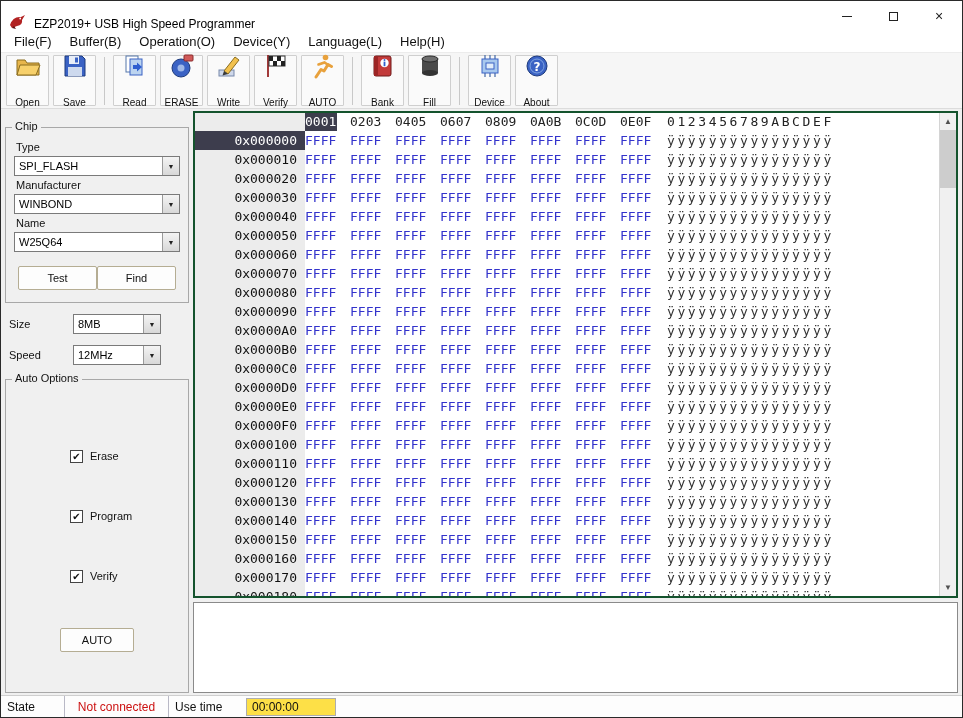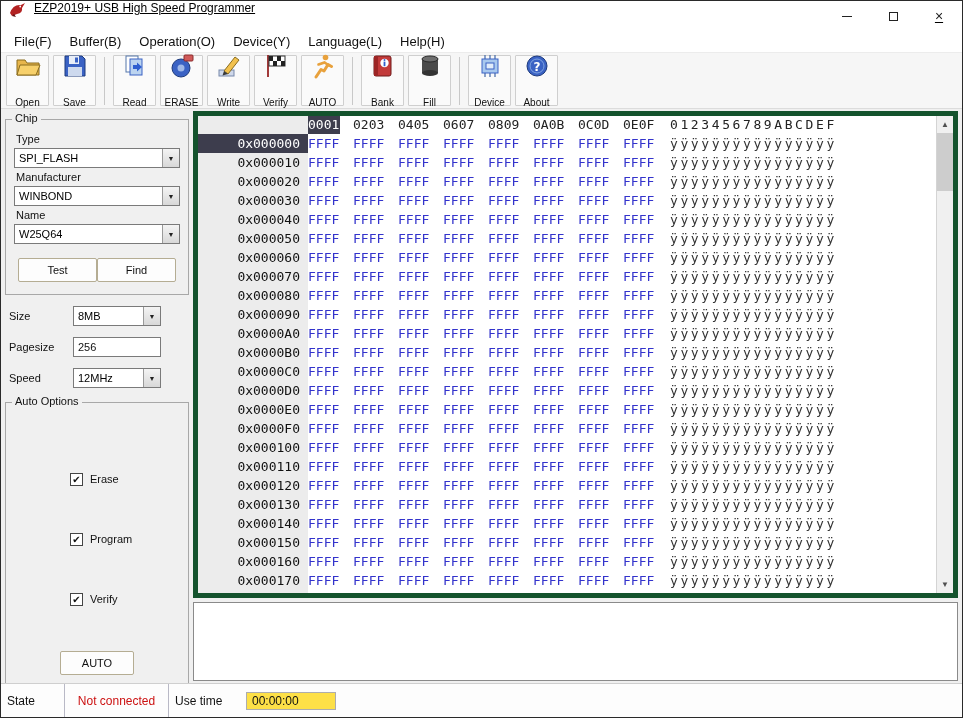--- a/index.html
+++ b/index.html
@@ -1,21 +1,21 @@
 <!DOCTYPE html>
 <html style="--hex-text: #3333cc; --selection-bg: #3d3d4d; --status-error: #cc1111; --addr-col-bg: #ececec;"><head>
 <meta charset="utf-8">
 <style>
   * { margin:0; padding:0; box-sizing:border-box; }
   html,body { width:963px; height:718px; }
   body { font-family:"Liberation Sans", sans-serif; background:#f0f0f0; overflow:hidden; }
   .window { width:963px; height:718px; border:1px solid #2a2a2a; display:flex; flex-direction:column; background:#f0f0f0; }
 
   
-  .titlebar { height:30px; background:#fff; display:flex; align-items:flex-start; padding-left:8px; flex:0 0 auto;text-decoration:underline; }
+  .titlebar { height:30px; background:#fff; display:flex; align-items:flex-end; padding-left:8px; flex:0 0 auto; }
   .title-icon { width:18px; height:18px; margin-right:7px; flex:0 0 auto; }
   .title-text { font-size:12px; color:#000; flex:1; }
   .win-controls { display:flex; height:30px; }
   .win-btn { width:46px; height:30px; display:flex; align-items:center; justify-content:center; font-size:14px; color:#222; cursor:default; }
   .maxi-glyph { width:9px; height:9px; border:1px solid #222; display:inline-block; }
   .mini-glyph { width:10px; height:1px; background:#222; display:inline-block; }
 
   
   .menubar { height:22px; background:#fff; display:flex; align-items:center; padding-left:4px; border-bottom:1px solid #ececec; flex:0 0 auto; }
   .menu-item { padding:2px 9px; font-size:13px; color:#111; cursor:default; }
@@ -27,40 +27,40 @@
   .tool-btn .tlabel { font-size:10px; color:#111; margin-top:18px; white-space:nowrap; }
   .tool-sep { width:1px; height:48px; background:#c8c8c8; margin:0 6px; }
 
   
   .main { flex:1; display:flex; overflow:hidden; padding:2px 4px; }
 
   
   .left-panel { width:184px; flex:0 0 auto; display:flex; flex-direction:column; font-size:11px; color:#111; }
   .groupbox { border:1px solid #a8a8a8; position:relative; padding:10px 8px; background:#f0f0f0; }
   .legend { position:absolute; top:-8px; left:6px; background:#f0f0f0; padding:0 3px; font-size:11px; }
-  .chip-group { margin-top:8px; }
+  .chip-group { margin-top:16px; }
   .fld-label { margin:3px 2px 3px 2px; }
   .combo { display:flex; height:20px; border:1px solid #7a7a7a; background:#fff; align-items:stretch; margin-bottom:2px; cursor:default; }
   .combo .val { flex:1; font-size:11px; padding:3px 0 0 4px; color:#000; overflow:hidden; white-space:nowrap; }
   .combo .arrow { width:17px; background:linear-gradient(#f4f4f4,#d8d8d8); border-left:1px solid #9a9a9a; display:flex; align-items:center; justify-content:center; font-size:7px; color:#222; }
   .btnrow { margin-top:14px; display:flex; justify-content:space-between; padding:0 4px 2px 4px; }
   .btn { background:#fdfdfd; border:1px solid #b5ad93; border-radius:2px; font-size:11px; font-family:inherit; color:#111; cursor:default; }
   .small-btn { width:92px; height:24px; }
   .set-row { margin:11px 4px 0 4px; display:flex; align-items:center; }
   .set-row .slabel { flex:0 0 64px; }
   .set-row .combo, .set-row .edit { width:88px; margin-bottom:0; }
   .edit { height:20px; border:1px solid #7a7a7a; background:#fff; font-size:11px; padding:3px 0 0 4px; }
   .auto-group { margin-top:14px; flex:1; display:flex; flex-direction:column; padding-top:68px; }
   .check-item { margin:0 0 44px 56px; display:flex; align-items:center; gap:7px; height:16px; cursor:default; }
   .checkbox { width:13px; height:13px; border:1px solid #444; background:#fff; display:inline-flex; align-items:center; justify-content:center; font-size:10px; line-height:13px; color:#111; flex:0 0 auto; }
   .auto-btn { width:74px; height:24px; align-self:center; margin-top:0; }
 
   
   .right-col { flex:1; display:flex; flex-direction:column; margin-left:4px; min-width:0; }
-  .hex-area { height:487px; position:relative; background:#fff; border:5px solid #14532d; overflow:hidden; flex:0 0 auto; }
+  .hex-area { height:487px; position:relative; background:#fff; border:2px solid #14532d; overflow:hidden; flex:0 0 auto; }
   .hex-grid { position:absolute; left:0; top:0; right:17px; bottom:0; overflow:hidden; }
   .hex-row { display:flex; height:19px; line-height:19px; font-family:"DejaVu Sans Mono", monospace; font-size:13px; white-space:nowrap; }
   .hex-row.hex-header { height:18px; line-height:18px; color:#222; }
   .addr-cell { width:110px; flex:0 0 auto; text-align:right; padding-right:8px; background:var(--addr-col-bg,#ececec); color:#111; }
   .addr-cell.corner { background:var(--addr-col-bg,#ececec); }
   .addr-cell.sel { background:var(--selection-bg,#3d3d4d); color:#fff; }
   .hex-cell { width:32px; flex:0 0 auto; margin-right:13px; color:var(--hex-text,#3333cc); }
   .hex-header .hex-cell { color:#222; }
   .hex-header .hex-cell.sel { background:var(--selection-bg,#3d3d4d); color:#fff; }
   .ascii-cell { margin-left:2px; letter-spacing:2.6px; color:#333; }
@@ -69,21 +69,21 @@
   
   .vscroll { position:absolute; top:0; right:0; bottom:0; width:17px; background:#f0f0f0; border-left:1px solid #d4d4d4; }
   .scroll-btn { position:absolute; left:0; width:16px; height:17px; display:flex; align-items:center; justify-content:center; font-size:8px; color:#505050; }
   .scroll-btn.up { top:0; }
   .scroll-btn.down { bottom:0; }
   .scroll-thumb { position:absolute; left:0; top:17px; width:16px; height:58px; background:#cdcdcd; }
 
   .log-area { flex:1; margin-top:4px; background:#fff; border:1px solid #8a8a8a; }
 
   
-  .statusbar { height:34px; flex:0 0 auto; background:#fdfdfd; border-top:1px solid #cfcfcf; display:flex; align-items:center; font-size:12px; color:#111; }
+  .statusbar { height:22px; flex:0 0 auto; background:#fdfdfd; border-top:1px solid #cfcfcf; display:flex; align-items:center; font-size:12px; color:#111; }
   .sb-cell { height:100%; display:flex; align-items:center; padding:0 6px; }
   .sb-state-label { width:64px; border-right:1px solid #b9b9c6; }
   .sb-state-value { width:104px; border-right:1px solid #b9b9c6; color:var(--status-error,#cc1111); justify-content:center; }
   .sb-time-label { width:62px; }
   .sb-time-value { width:90px; height:18px; background:#fde047; border:1px solid #adadad; margin-left:15px; padding:0 5px; align-items:center; }
   .sb-fill { flex:1; }
 </style>
 </head>
 <body>
 
@@ -254,24 +254,20 @@
       </div>
 
       <div class="set-row">
         <span class="slabel">Size</span>
         <div class="combo">
           <span class="val">8MB</span>
           <span class="arrow">▼</span>
         </div>
       </div>
       <div class="set-row">
-        <span class="slabel">Pagesize</span>
-        <div class="edit">256</div>
-      </div>
-      <div class="set-row">
         <span class="slabel">Speed</span>
         <div class="combo">
           <span class="val">12MHz</span>
           <span class="arrow">▼</span>
         </div>
       </div>
 
       <div class="groupbox auto-group">
         <span class="legend">Auto Options</span>
         <label class="check-item">

